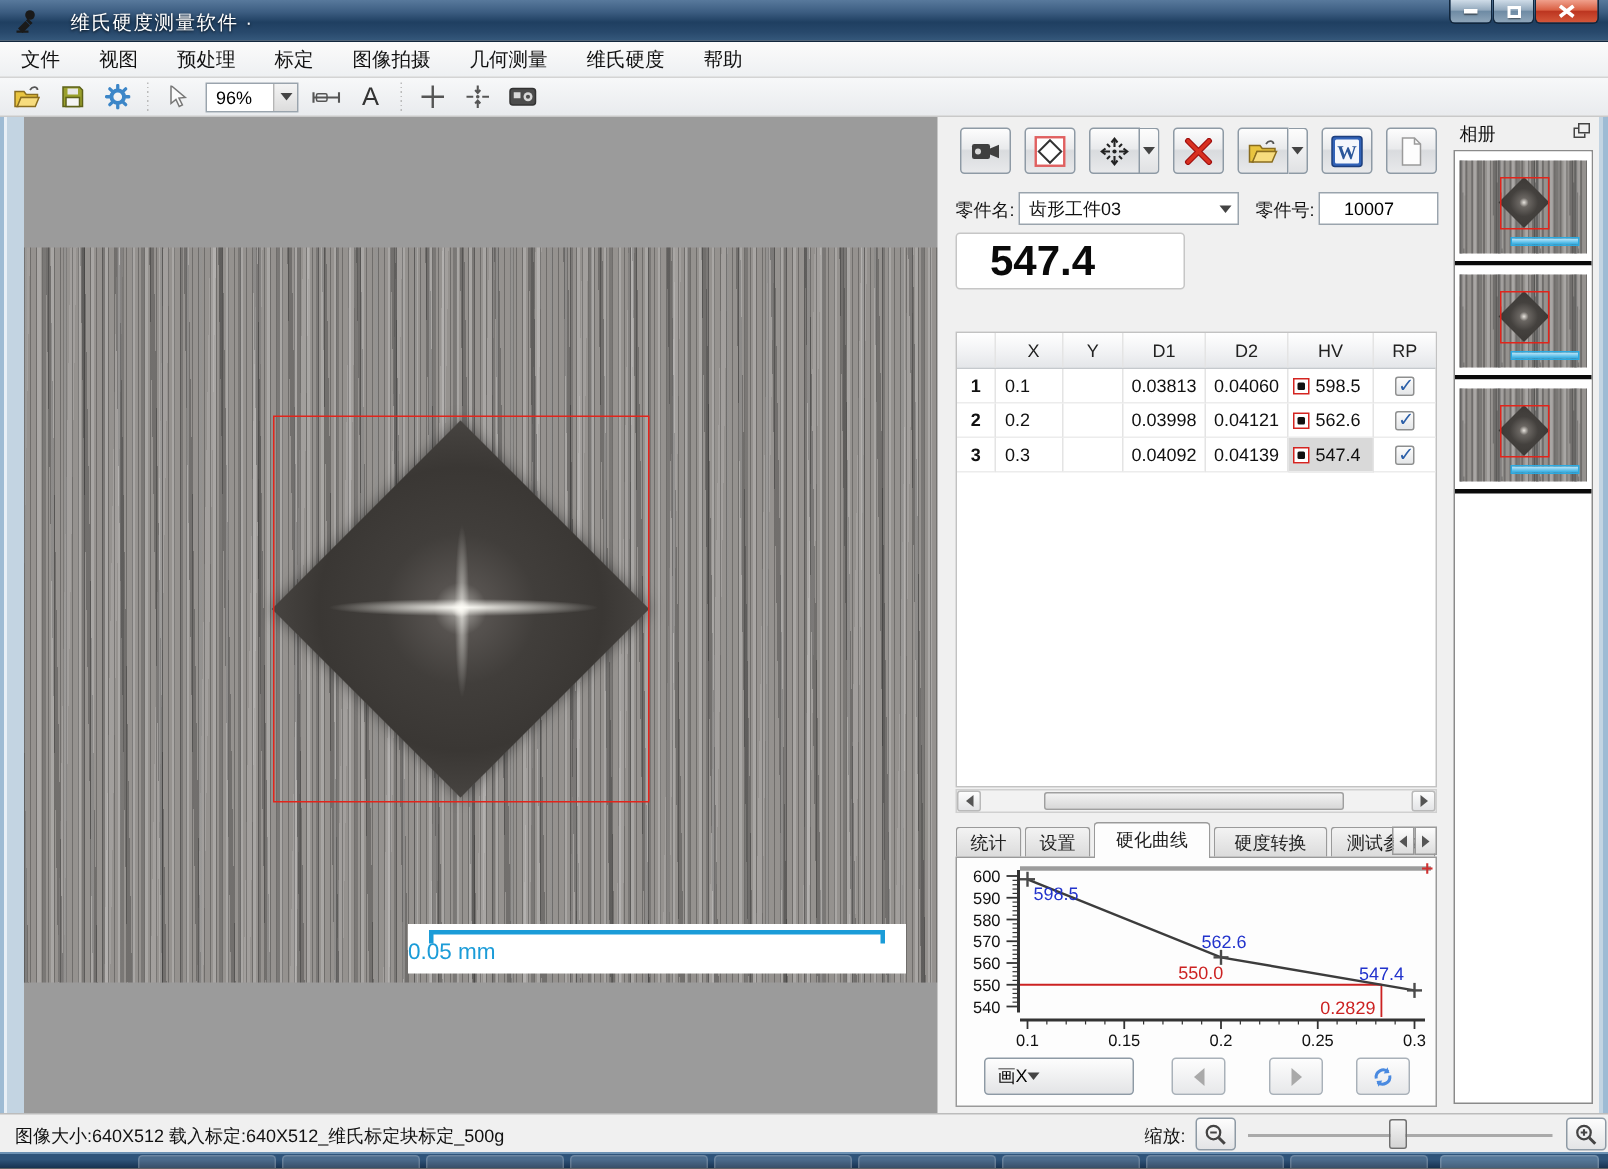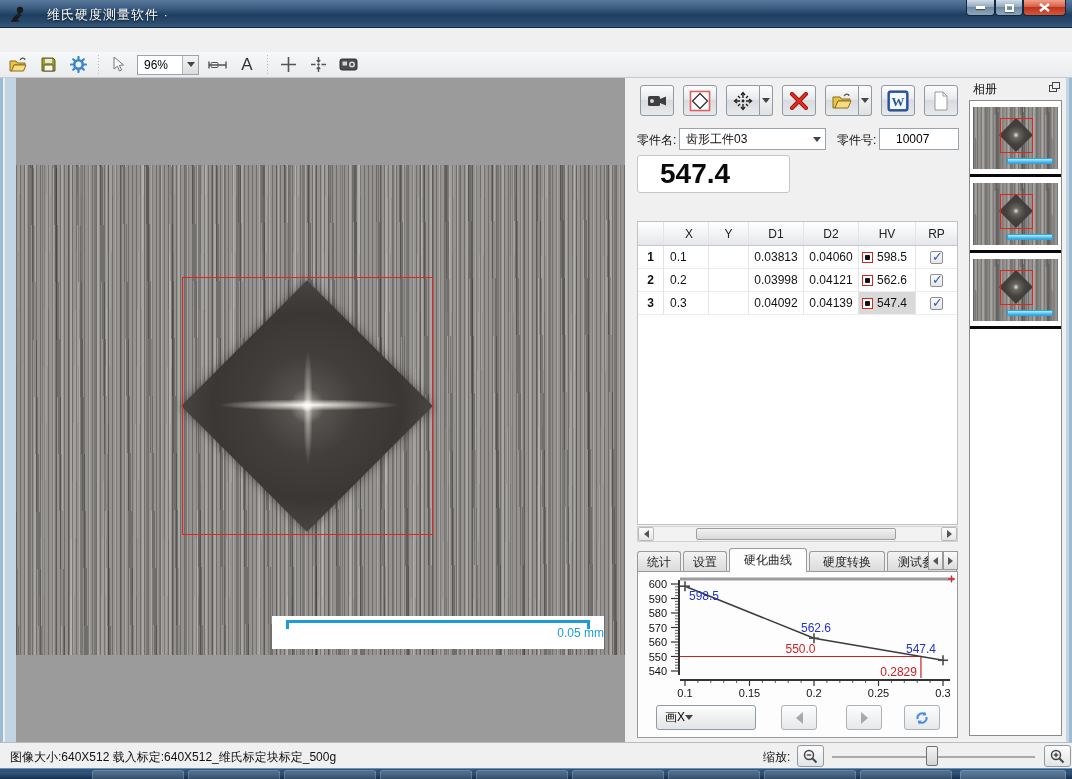--- a/index.html
+++ b/index.html
@@ -66,21 +66,21 @@
     box-shadow:0 0 10px rgba(20,20,20,.55); }
   .flare-h { position:absolute; left:168px; top:232px; width:250px; height:16px;
     background:radial-gradient(ellipse 50% 50% at 50% 50%, rgba(255,254,248,.95), rgba(255,254,248,0) 72%); }
   .flare-v { position:absolute; left:285px; top:160px; width:14px; height:165px;
     background:radial-gradient(ellipse 50% 50% at 50% 50%, rgba(255,254,248,.55), rgba(255,254,248,0) 70%); }
   .roi { position:absolute; left:166px; top:112px; width:251px; height:258px;
     border:1px solid #e2241b; }
   .scalebox { position:absolute; left:256px; top:451px; width:332px; height:33px; background:#fff; }
   .bracket { margin:4px 14px 0; height:9px; border-top:3px solid #1b9cd8;
     border-left:3px solid #1b9cd8; border-right:3px solid #1b9cd8; }
-  .scaletext { text-align:right; color:#1b9cd8; font-size:12px; margin-top:-3px; }
+  .scaletext { text-align:left; color:#1b9cd8; font-size:15px; margin-top:-3px; }
 
   
   .rpanel { left:632px; top:78px; width:331px; height:664px; background:#f0f0f0; }
   .btnrow { position:absolute; left:8px; top:7px; width:318px; display:flex; gap:9px; }
   .pbtn { height:31px; width:34px; border:1px solid #8e9aa5; border-radius:3px;
     background:linear-gradient(180deg,#fdfdfd,#e9eaec 45%,#d9dbde 50%,#e8e9eb);
     display:flex; align-items:center; justify-content:center; }
   .pgroup { display:flex; }
   .pgroup .pbtn { border-radius:3px 0 0 3px; }
   .pdrop { width:13px; height:31px; border:1px solid #8e9aa5; border-left:none;
@@ -205,20 +205,30 @@
           <div class="glyph-max"></div>
         </div>
       <div class="winbtn close">
         <svg width="11" height="9" viewBox="0 0 11 9">
           <path d="M1 1 L10 8 M10 1 L1 8" stroke="#fff" stroke-width="2.4"></path>
         </svg>
       </div>
     </div>
   </div>
 
+  <div class="abs menubar">
+    <span>文件</span>
+    <span>视图</span>
+    <span>预处理</span>
+    <span>标定</span>
+    <span>图像拍摄</span>
+    <span>几何测量</span>
+    <span>维氏硬度</span>
+    <span>帮助</span>
+  </div>
 
   <div class="abs toolbar">
     <div class="tbtn">
       <svg width="18" height="15" viewBox="0 0 18 15">
         <path d="M1 4 h6 l1.5 2 H16 v2 H5 L3 14 H1 Z" fill="#e9c43f" stroke="#8a6d1f"></path>
         <path d="M5 8 h12 l-2.5 6 H2.5 Z" fill="#f7dc7e" stroke="#8a6d1f"></path>
         <path d="M11 3 c2 -3 5 -2 5 0" fill="none" stroke="#555" stroke-width="1.2"></path>
       </svg>
     </div>
     <div class="tbtn">

